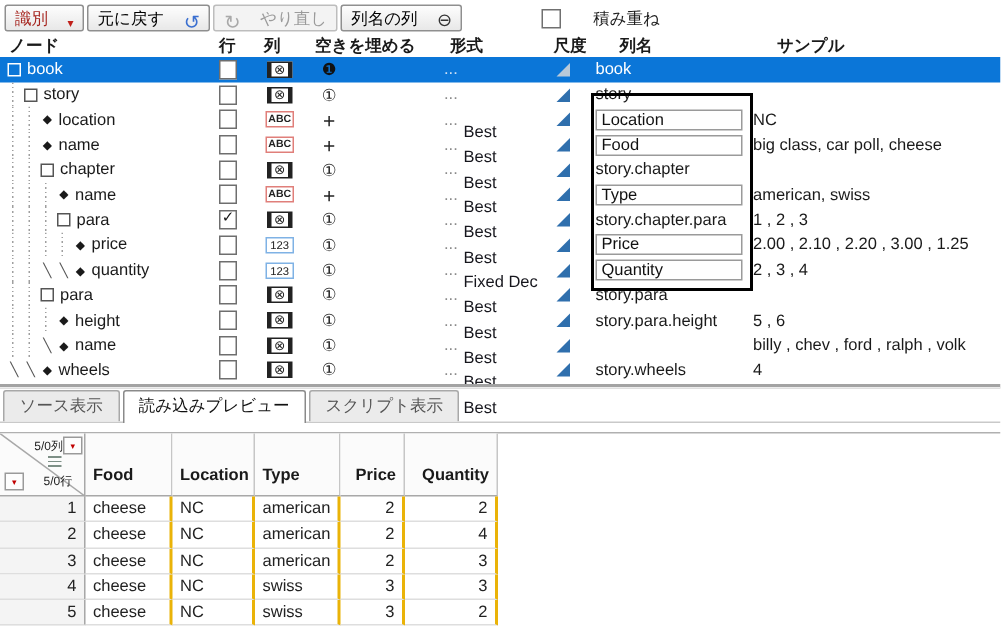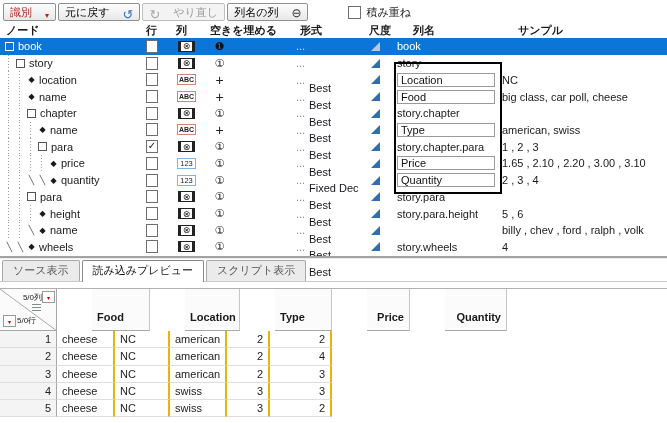--- a/index.html
+++ b/index.html
@@ -11,21 +11,21 @@
   .tbtn{height:18px;display:inline-flex;align-items:flex-end;gap:13px;padding:0 6px;margin-left:2px;
         background:linear-gradient(#fdfdfd,#e8e8e8);border:1px solid #8f8f8f;border-radius:2px;
         font-size:11px;cursor:default;box-sizing:border-box;}
   .tbtn.first{margin-left:3px;}
   .tbtn.disabled{color:#9b9b9b;border-color:#bdbdbd;background:#f3f3f3;}
   .red-txt{color:#a5231d;}
   .caret{font-size:8px;color:#c0201a;}
   .undo-glyph{color:#3a6fd0;font-size:13px;line-height:10px;}
   .redo-glyph{color:#a9a9a9;font-size:13px;line-height:10px;}
   .circ-op{font-size:12px;color:#333;}
-  .stack{margin-left:40px;display:flex;gap:5px;align-items:center;}
+  .stack{margin-left:53px;display:flex;gap:21px;align-items:center;}
   .cbx{width:11px;height:11px;border:1px solid #707070;background:#fff;}
 
   
   .thead{position:absolute;top:22px;left:0;right:17px;height:16px;font-weight:bold;}
   .thead span{position:absolute;top:1px;white-space:nowrap;}
   .h-node{left:6px}.h-row{left:146px}.h-col{left:176px}.h-fill{left:210px}
   .h-fmt{left:300px}.h-scale{left:369px}.h-name{left:413px}.h-sample{left:518px}
 
   
   .tree{position:absolute;top:38px;left:0;width:667px;height:218px;}
@@ -72,26 +72,26 @@
 
   
   .tabbar{position:absolute;top:261px;left:0;width:667px;height:21px;display:flex;align-items:flex-end;
           border-bottom:1px solid #c9c9c9;box-sizing:border-box;}
   .tab{padding:2px 10px 3px;border:1px solid #a8a8a8;border-bottom:none;background:#ebebeb;color:#555;
        margin-left:2px;border-radius:2px 2px 0 0;white-space:nowrap;cursor:default;}
   .tab.active{background:#fff;color:#111;border-color:#8a8a8a;margin-bottom:-1px;padding-bottom:4px;}
 
   
   .preview{position:absolute;top:288px;left:0;width:667px;height:135px;border-top:1px solid #b0b0b0;}
-  .phead{display:flex;height:42px;gap:35px;}
+  .phead{display:flex;height:42px;}
   .corner{width:57px;flex:none;position:relative;border-right:1px solid #a8a8a8;
           border-bottom:1px solid #a8a8a8;background:#fbfbfb;box-sizing:border-box;}
   .corner svg{position:absolute;left:0;top:0;}
   .lbl-cols{position:absolute;top:3px;right:14px;font-size:8px;color:#222;}
-  .lbl-rows{position:absolute;bottom:4px;left:17px;font-size:8px;color:#222;}
+  .lbl-rows{position:absolute;bottom:4px;left:29px;font-size:8px;color:#222;}
   .dd{position:absolute;width:11px;height:10px;border:1px solid #9a9a9a;background:#fdfdfd;
       display:flex;align-items:center;justify-content:center;color:#c00000;font-size:6px;cursor:default;}
   .dd.cols{top:2px;right:1px;}
   .dd.rows{bottom:3px;left:3px;}
   .filter-ic{position:absolute;top:15px;right:15px;width:9px;height:8px;
              background:repeating-linear-gradient(to bottom,#7d8f86 0 1px,transparent 1px 3px);}
   .ph{display:flex;align-items:flex-end;padding:0 5px 7px;font-weight:bold;box-sizing:border-box;
       border-right:1px solid #c6c6c6;border-bottom:1px solid #a8a8a8;background:#fbfbfb;}
   .ph.num{justify-content:flex-end;}
   .prow{display:flex;height:17.3px;}
@@ -325,21 +325,21 @@
       </span>
       <span class="c cfill">①</span>
       <span class="c cdots">...</span>
       <span class="c cfmt">Fixed Dec</span>
       <span class="c cscale">
         <i class="tri"></i>
       </span>
       <span class="c cname">
         <span class="nbox">Price</span>
       </span>
-      <span class="c csample">1.65 , 2.10 , 2.20 , 3.00 , 3.10</span>
+      <span class="c csample">2.00 , 2.10 , 2.20 , 3.00 , 1.25</span>
     </div>
     <div class="trow">
       <span class="c cnode">
         <span class="guide"></span>
         <span class="guide"></span>
         <span class="slash">╲</span>
         <span class="slash">╲</span>
         <span class="dm">◆</span>
         <span>quantity</span>
       </span>

